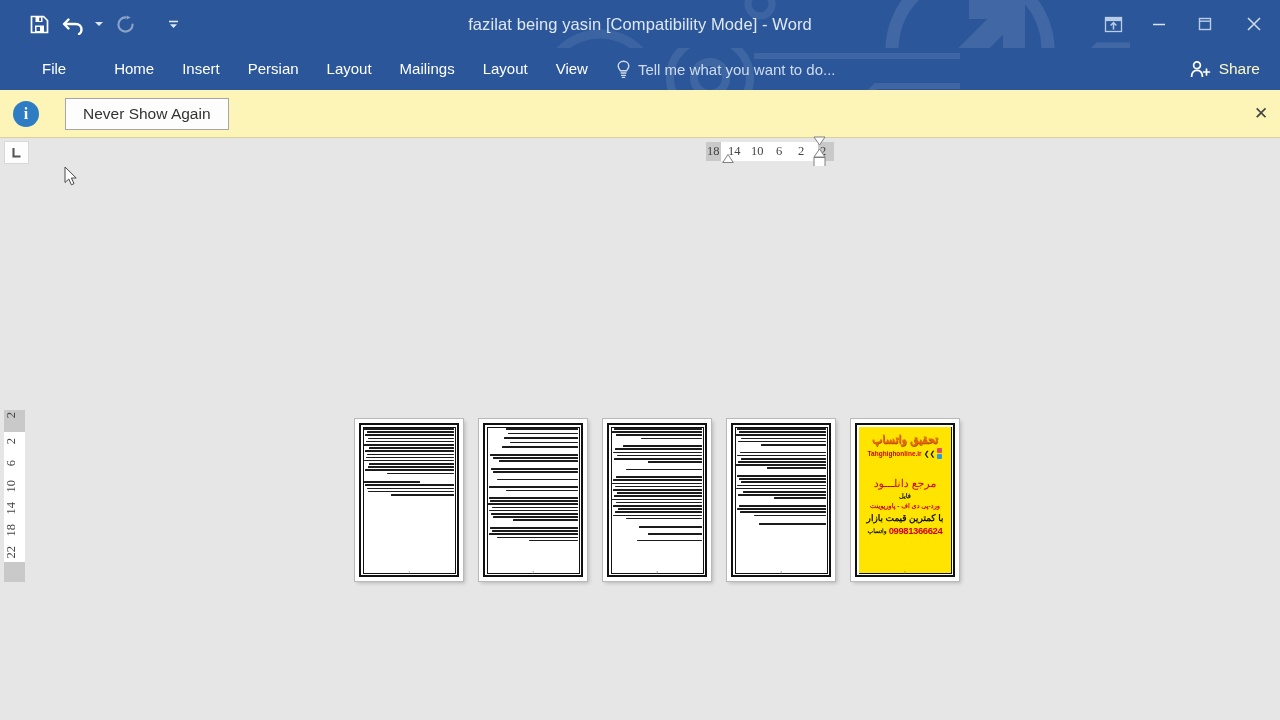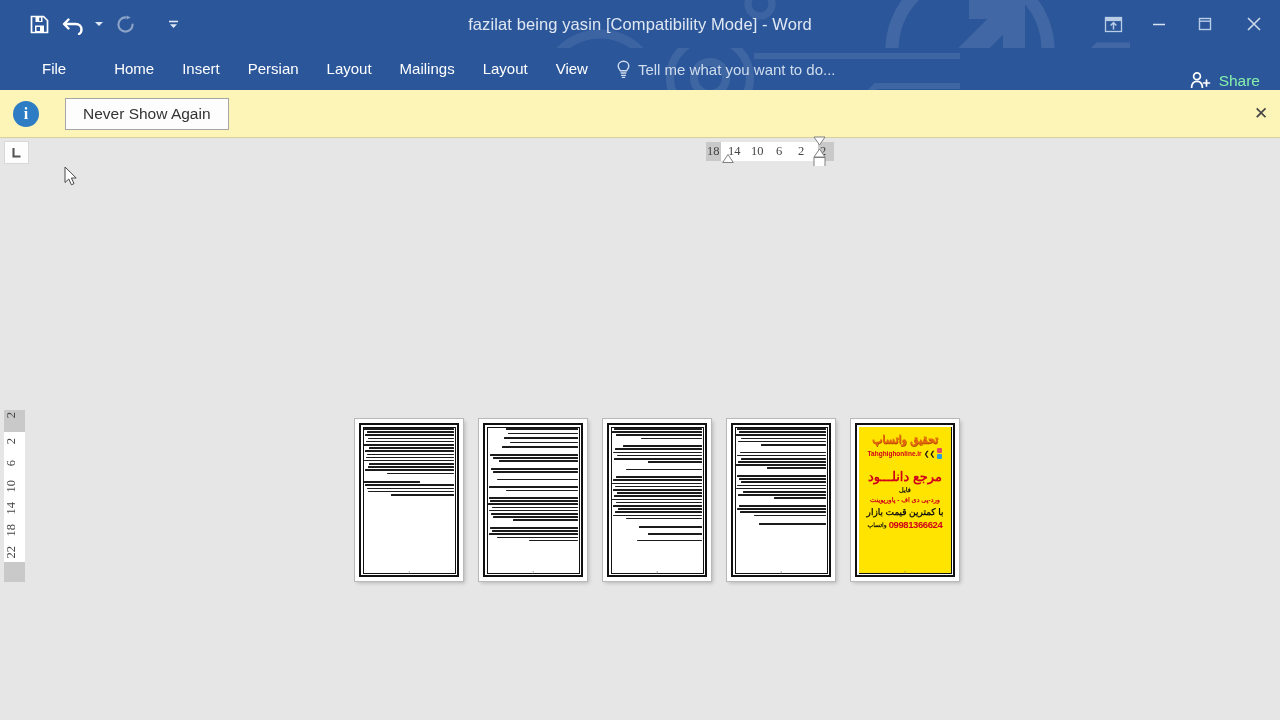--- a/index.html
+++ b/index.html
@@ -59,22 +59,22 @@
   .tabs{display:flex;align-items:center;height:42px;padding-left:28px;z-index:2;}
   .tab{
     color:#ffffff;font-size:15px;padding:0 14px;height:42px;line-height:42px;cursor:pointer;
     white-space:nowrap;
   }
   .tellme{
     display:flex;align-items:center;gap:7px;margin-left:14px;z-index:2;cursor:text;height:42px;
   }
   .tellme .txt{color:#cfdcee;font-size:15px;font-style:normal;}
   .share{
-    position:absolute;right:14px;top:0;height:42px;display:flex;align-items:flex-end;gap:8px;
-    color:#86efac;font-size:15.5px;cursor:pointer;padding:0 6px;z-index:3;
+    position:absolute;right:14px;top:0;height:42px;display:flex;align-items:center;gap:8px;
+    color:#fef9c3;font-size:15.5px;cursor:pointer;padding:0 6px;z-index:3;
   }
 
   
   .msgbar{
     position:relative;height:47px;background:#fdf4b8;border-bottom:1px solid #d9d0a0;
     display:flex;align-items:center;
   }
   .msg-info{
     margin-left:13px;width:26px;height:26px;border-radius:50%;
     background:#2e7cc4;display:flex;align-items:center;justify-content:center;
@@ -169,21 +169,21 @@
   }
   .ad-title{
     font-size:11px;font-weight:bold;color:#e8690b;letter-spacing:-.5px;
     direction:rtl;text-shadow:.5px .5px 0 #b34d00;margin-top:2px;
   }
   .ad-url-row{display:flex;align-items:center;gap:2px;margin-top:2px;}
   .ad-url{font-size:6.5px;font-weight:bold;color:#d0021b;}
   .ad-arrow{font-size:7px;color:#111;line-height:1;}
   .ad-ico{display:flex;flex-direction:column;gap:1px;}
   .ad-ico i{display:block;width:5px;height:5px;border-radius:1px;}
-  .ad-l1{font-size:13px;font-weight:bold;color:#d0021b;direction:rtl;margin-top:10px;}
+  .ad-l1{font-size:11px;font-weight:normal;color:#d0021b;direction:rtl;margin-top:18px;}
   .ad-l2{font-size:6.5px;font-weight:bold;color:#111;direction:rtl;margin-top:2px;}
   .ad-l3{font-size:6.5px;font-weight:bold;color:#d0021b;direction:rtl;margin-top:2px;}
   .ad-l4{font-size:9px;font-weight:bold;color:#111;direction:rtl;margin-top:3px;}
   .ad-phone-row{display:flex;align-items:center;gap:2px;margin-top:2px;direction:rtl;}
   .ad-phone{font-size:9.5px;font-weight:bold;color:#d0021b;letter-spacing:-.4px;}
   .ad-wa{font-size:6px;font-weight:bold;color:#111;}
 </style>
 </head>
 <body>
 

